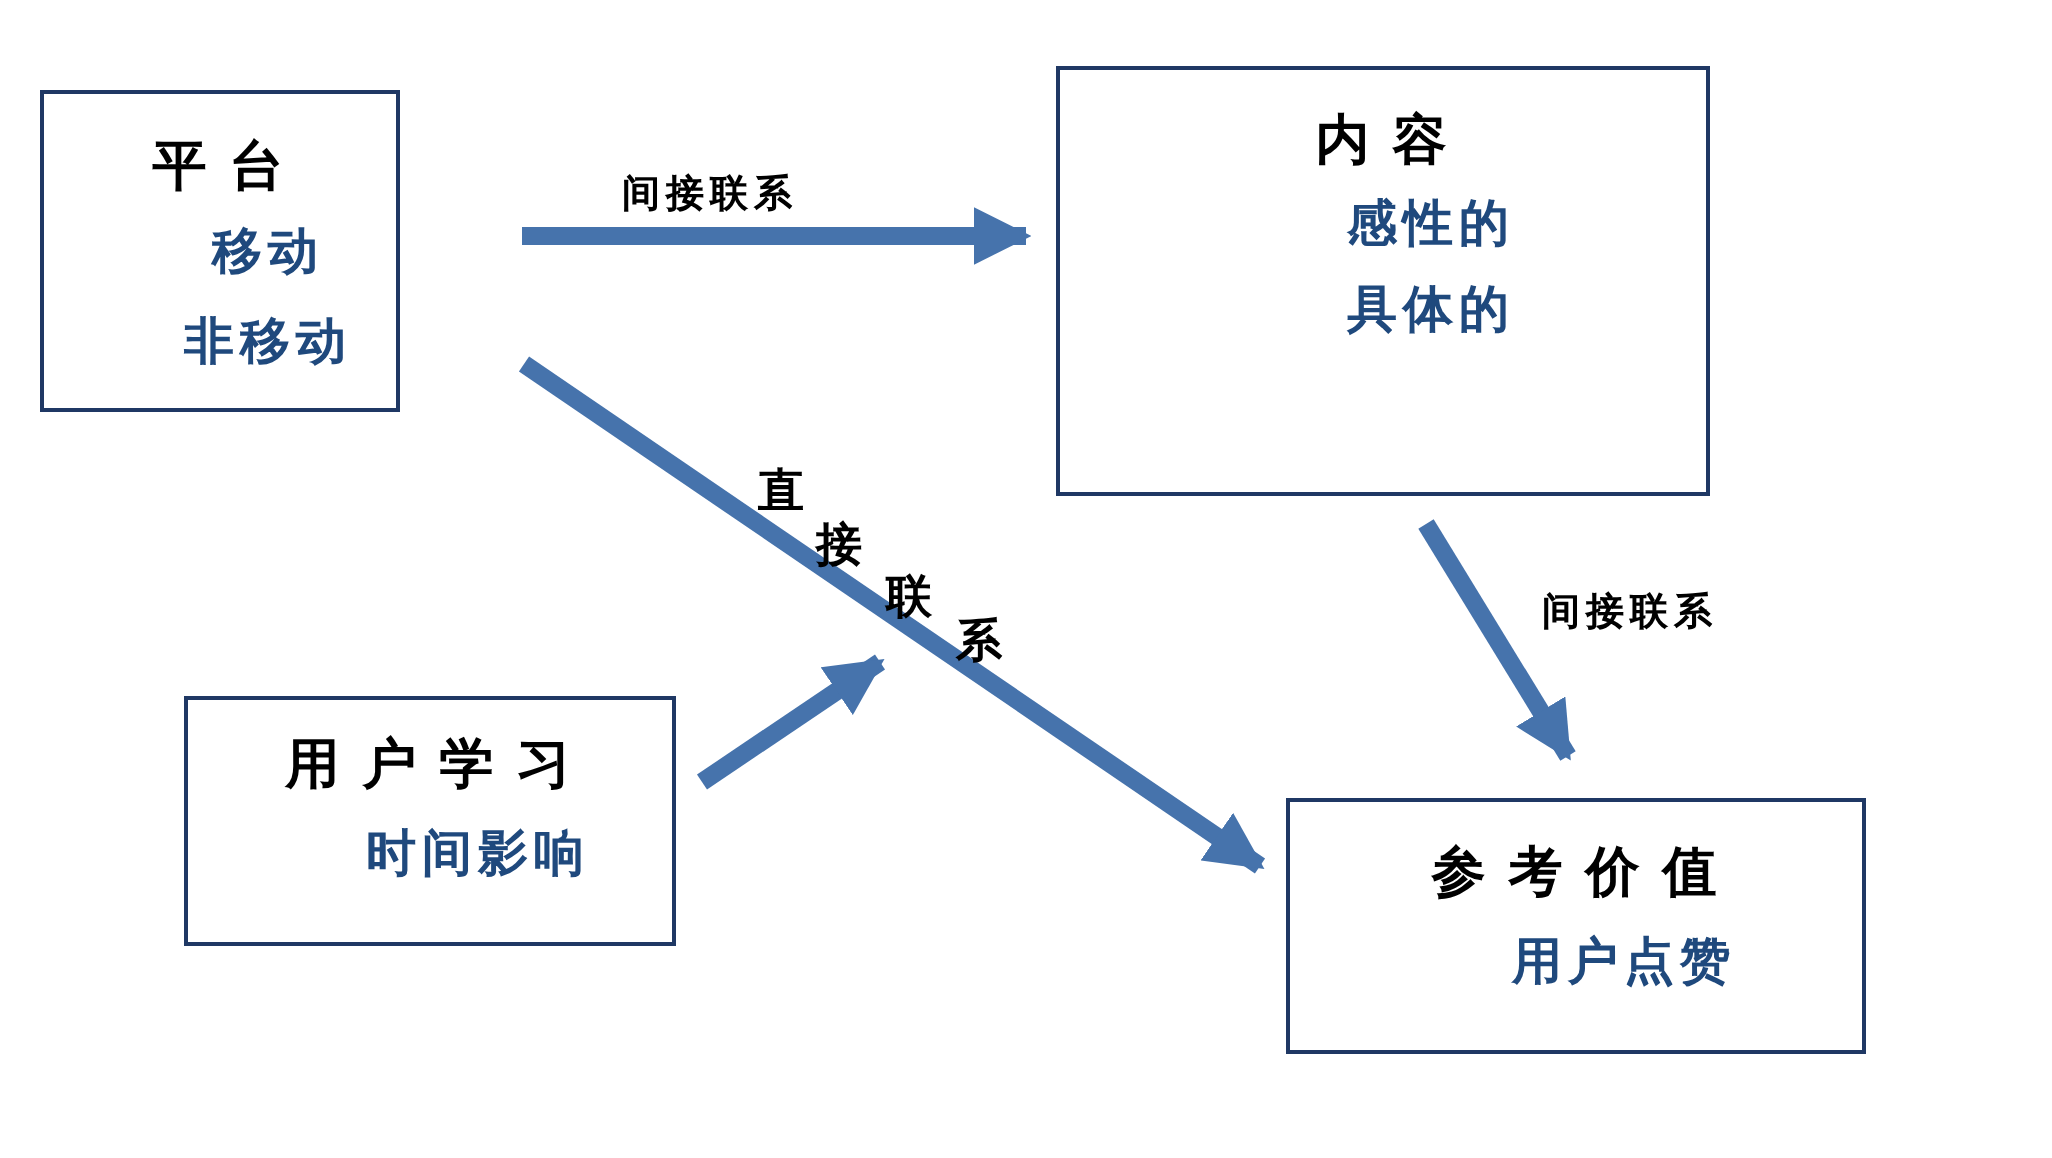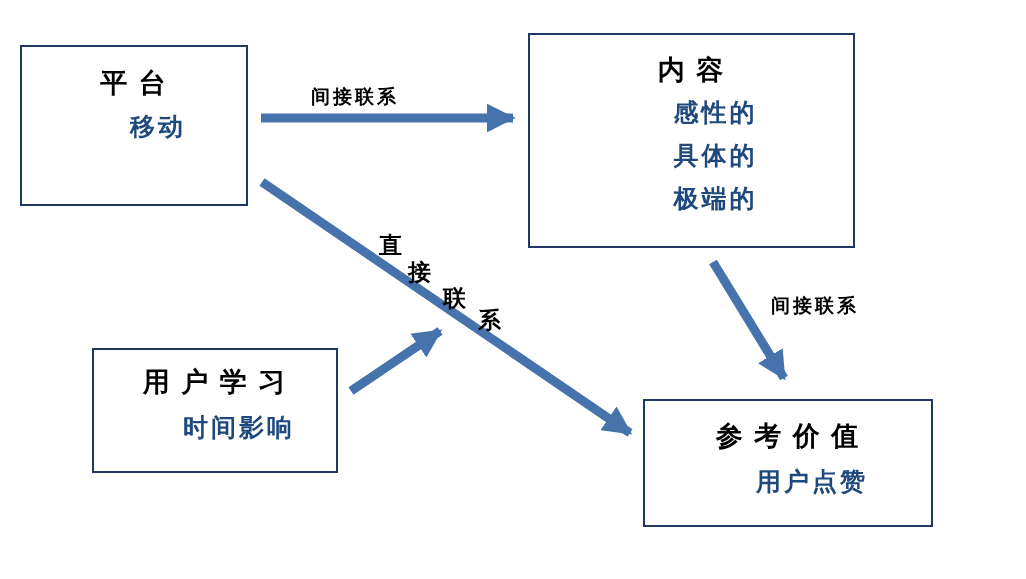--- a/index.html
+++ b/index.html
@@ -42,21 +42,21 @@
     white-space: pre;
   }
   .box .item {
     color: var(--c-item-text, #1F497D);
     font-weight: bold;
     font-size: 25px;
     letter-spacing: 3px;
     padding-left: 48px;
   }
 
-  .box-platform   { left: 20px;  top: 45px;  width: 228px; height: 161px; padding-top: 15px; }
+  .box-platform   { left: 20px;  top: 45px;  width: 180px; height: 161px; padding-top: 15px; }
   .box-platform .title { line-height: 42px; }
   .box-platform .item  { line-height: 45px; }
 
   .box-content    { left: 528px; top: 33px;  width: 327px; height: 215px; padding-top: 14px; }
   .box-content .title { line-height: 42px; }
   .box-content .item  { line-height: 43px; }
 
   .box-user-learning { left: 92px; top: 348px; width: 246px; height: 125px; padding-top: 10px; }
   .box-user-learning .title { line-height: 44px; }
   .box-user-learning .item  { line-height: 46px; }
@@ -102,27 +102,27 @@
     </defs>
     <path class="arrow" d="M261,118 L513,118" marker-end="url(#ah)"></path>
     <path class="arrow" d="M262,182 L630,433" marker-end="url(#ah)"></path>
     <path class="arrow" d="M351,391 L440,331" marker-end="url(#ah)"></path>
     <path class="arrow" d="M713,262 L784,378" marker-end="url(#ah)"></path>
   </svg>
 
   <div class="box box-platform">
     <div class="title">平 台</div>
     <div class="item">移动</div>
+    <div class="item">非移动</div>
   </div>
 
   <div class="box box-content">
     <div class="title">内 容</div>
     <div class="item">感性的</div>
     <div class="item">具体的</div>
-    <div class="item">极端的</div>
   </div>
 
   <div class="box box-user-learning">
     <div class="title">用 户 学 习</div>
     <div class="item">时间影响</div>
   </div>
 
   <div class="box box-reference-value">
     <div class="title">参 考 价 值</div>
     <div class="item">用户点赞</div>

